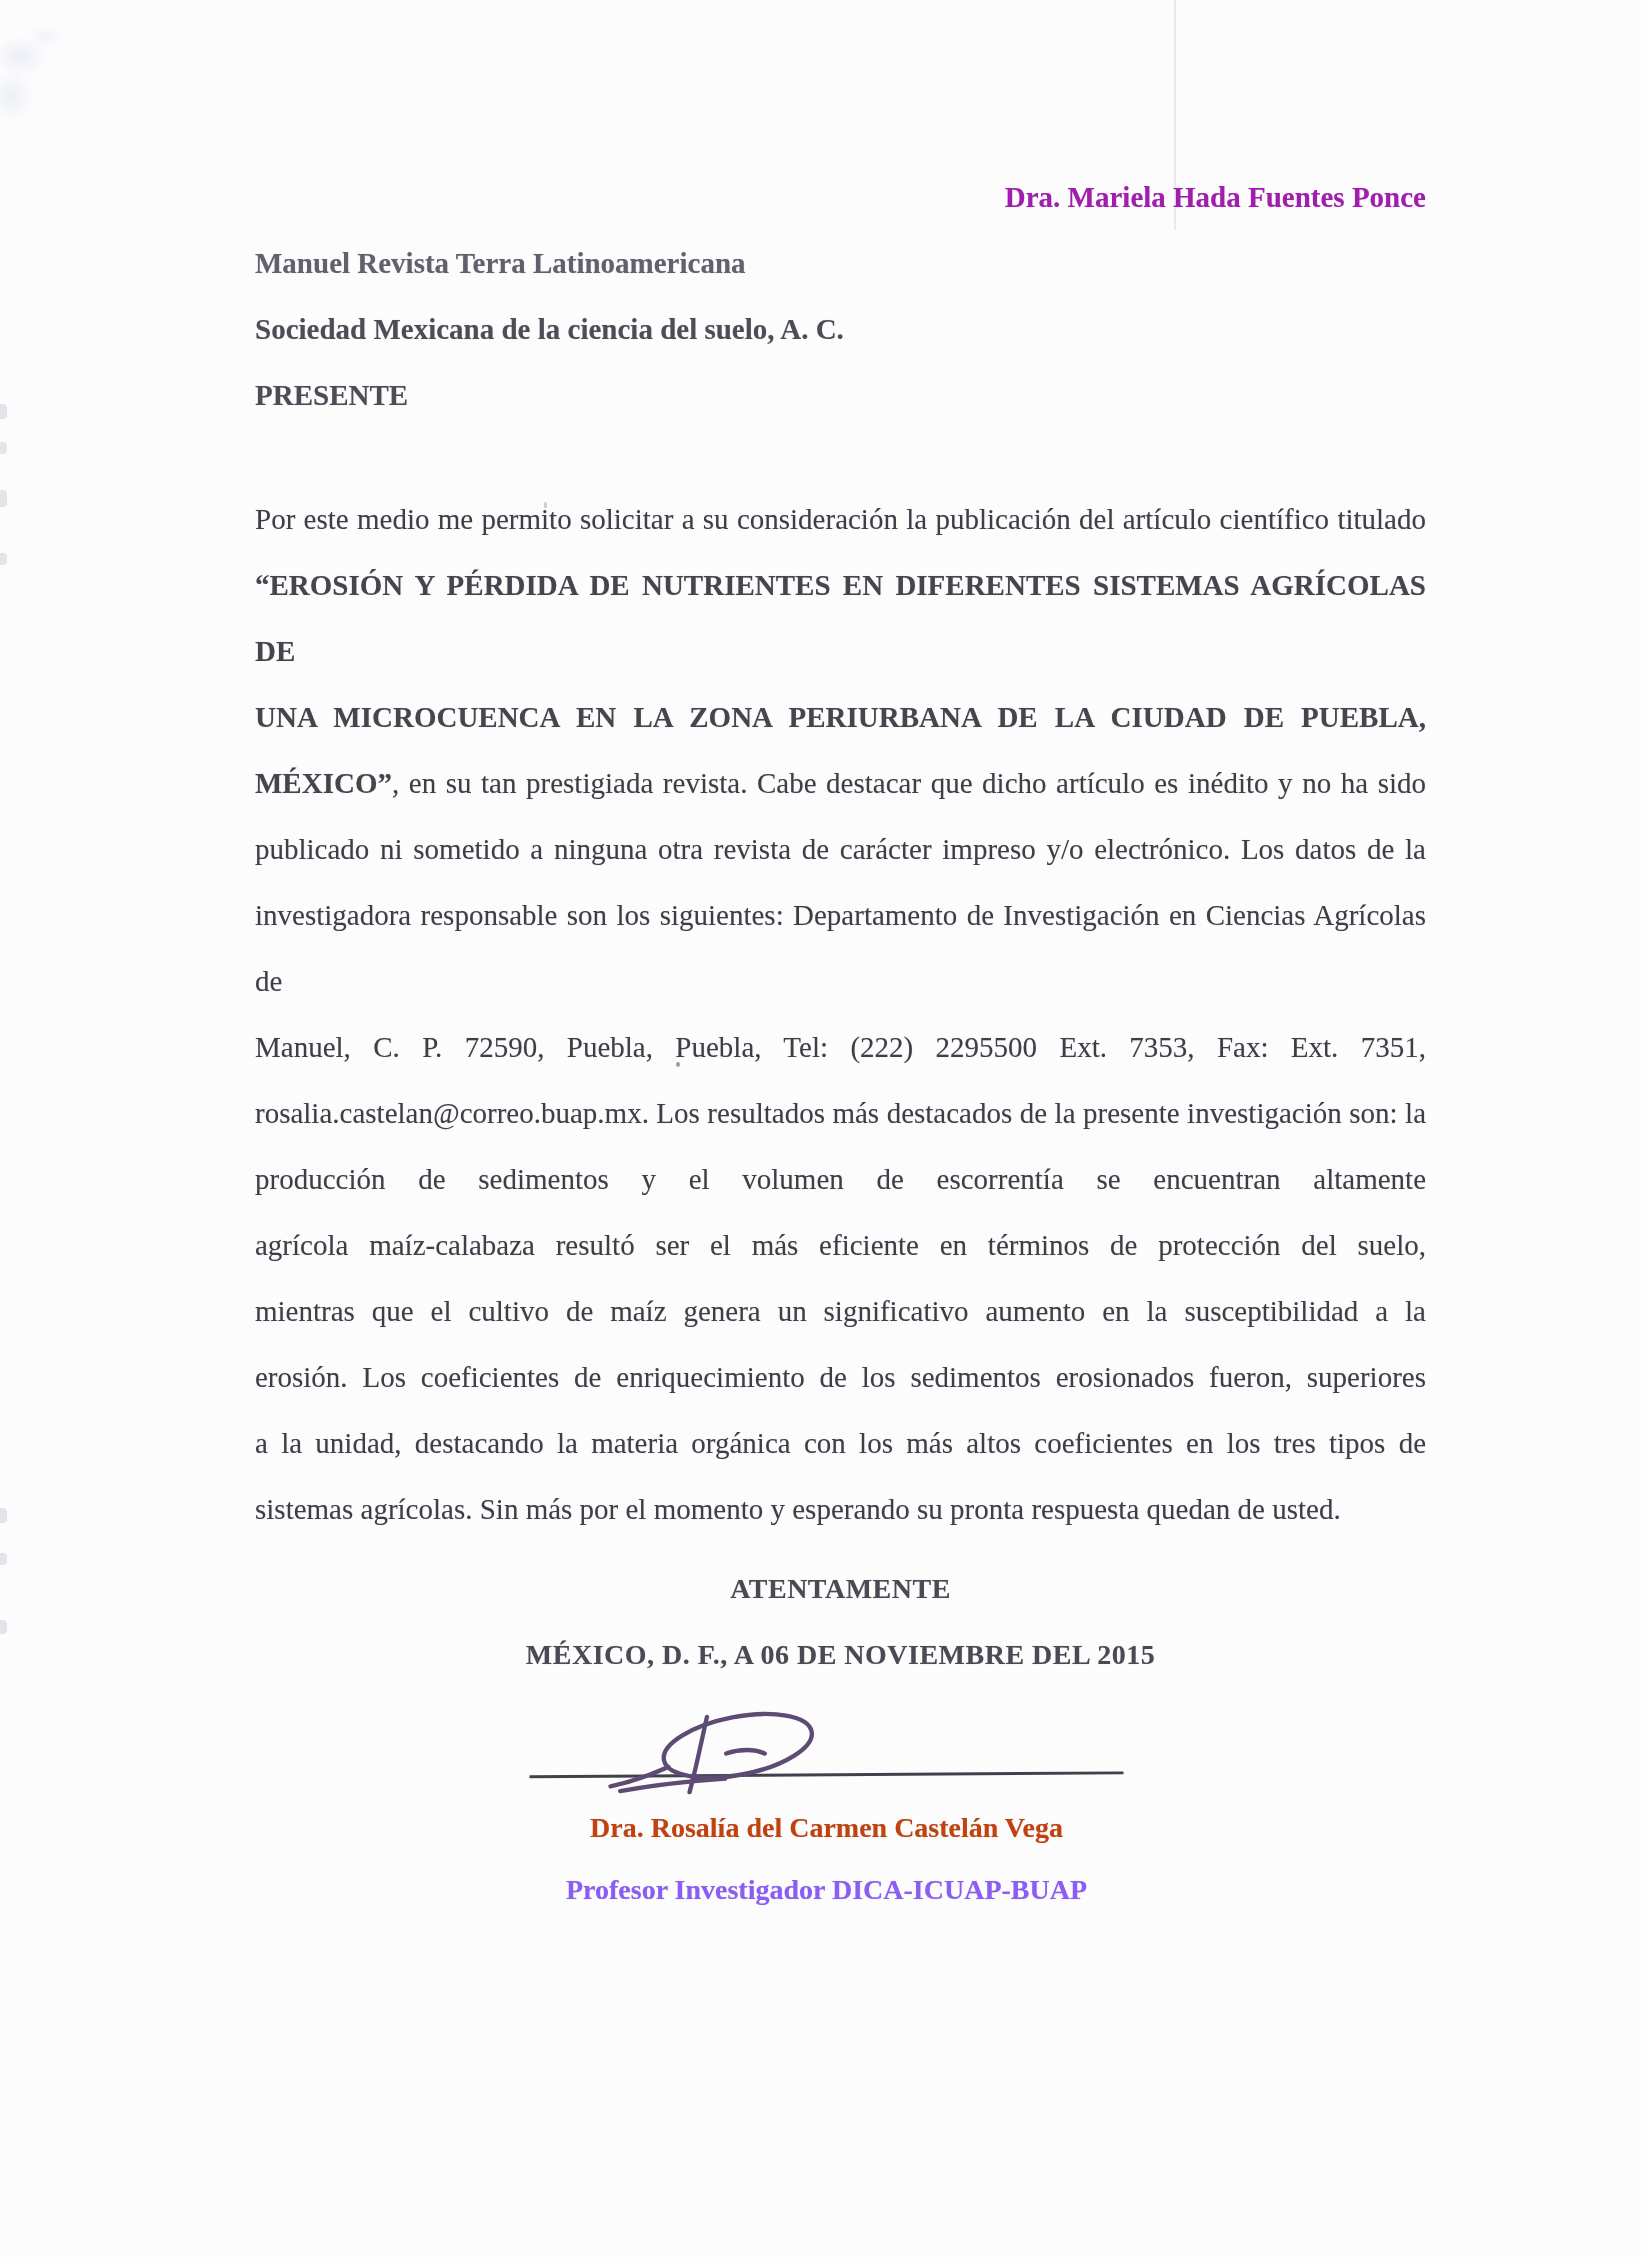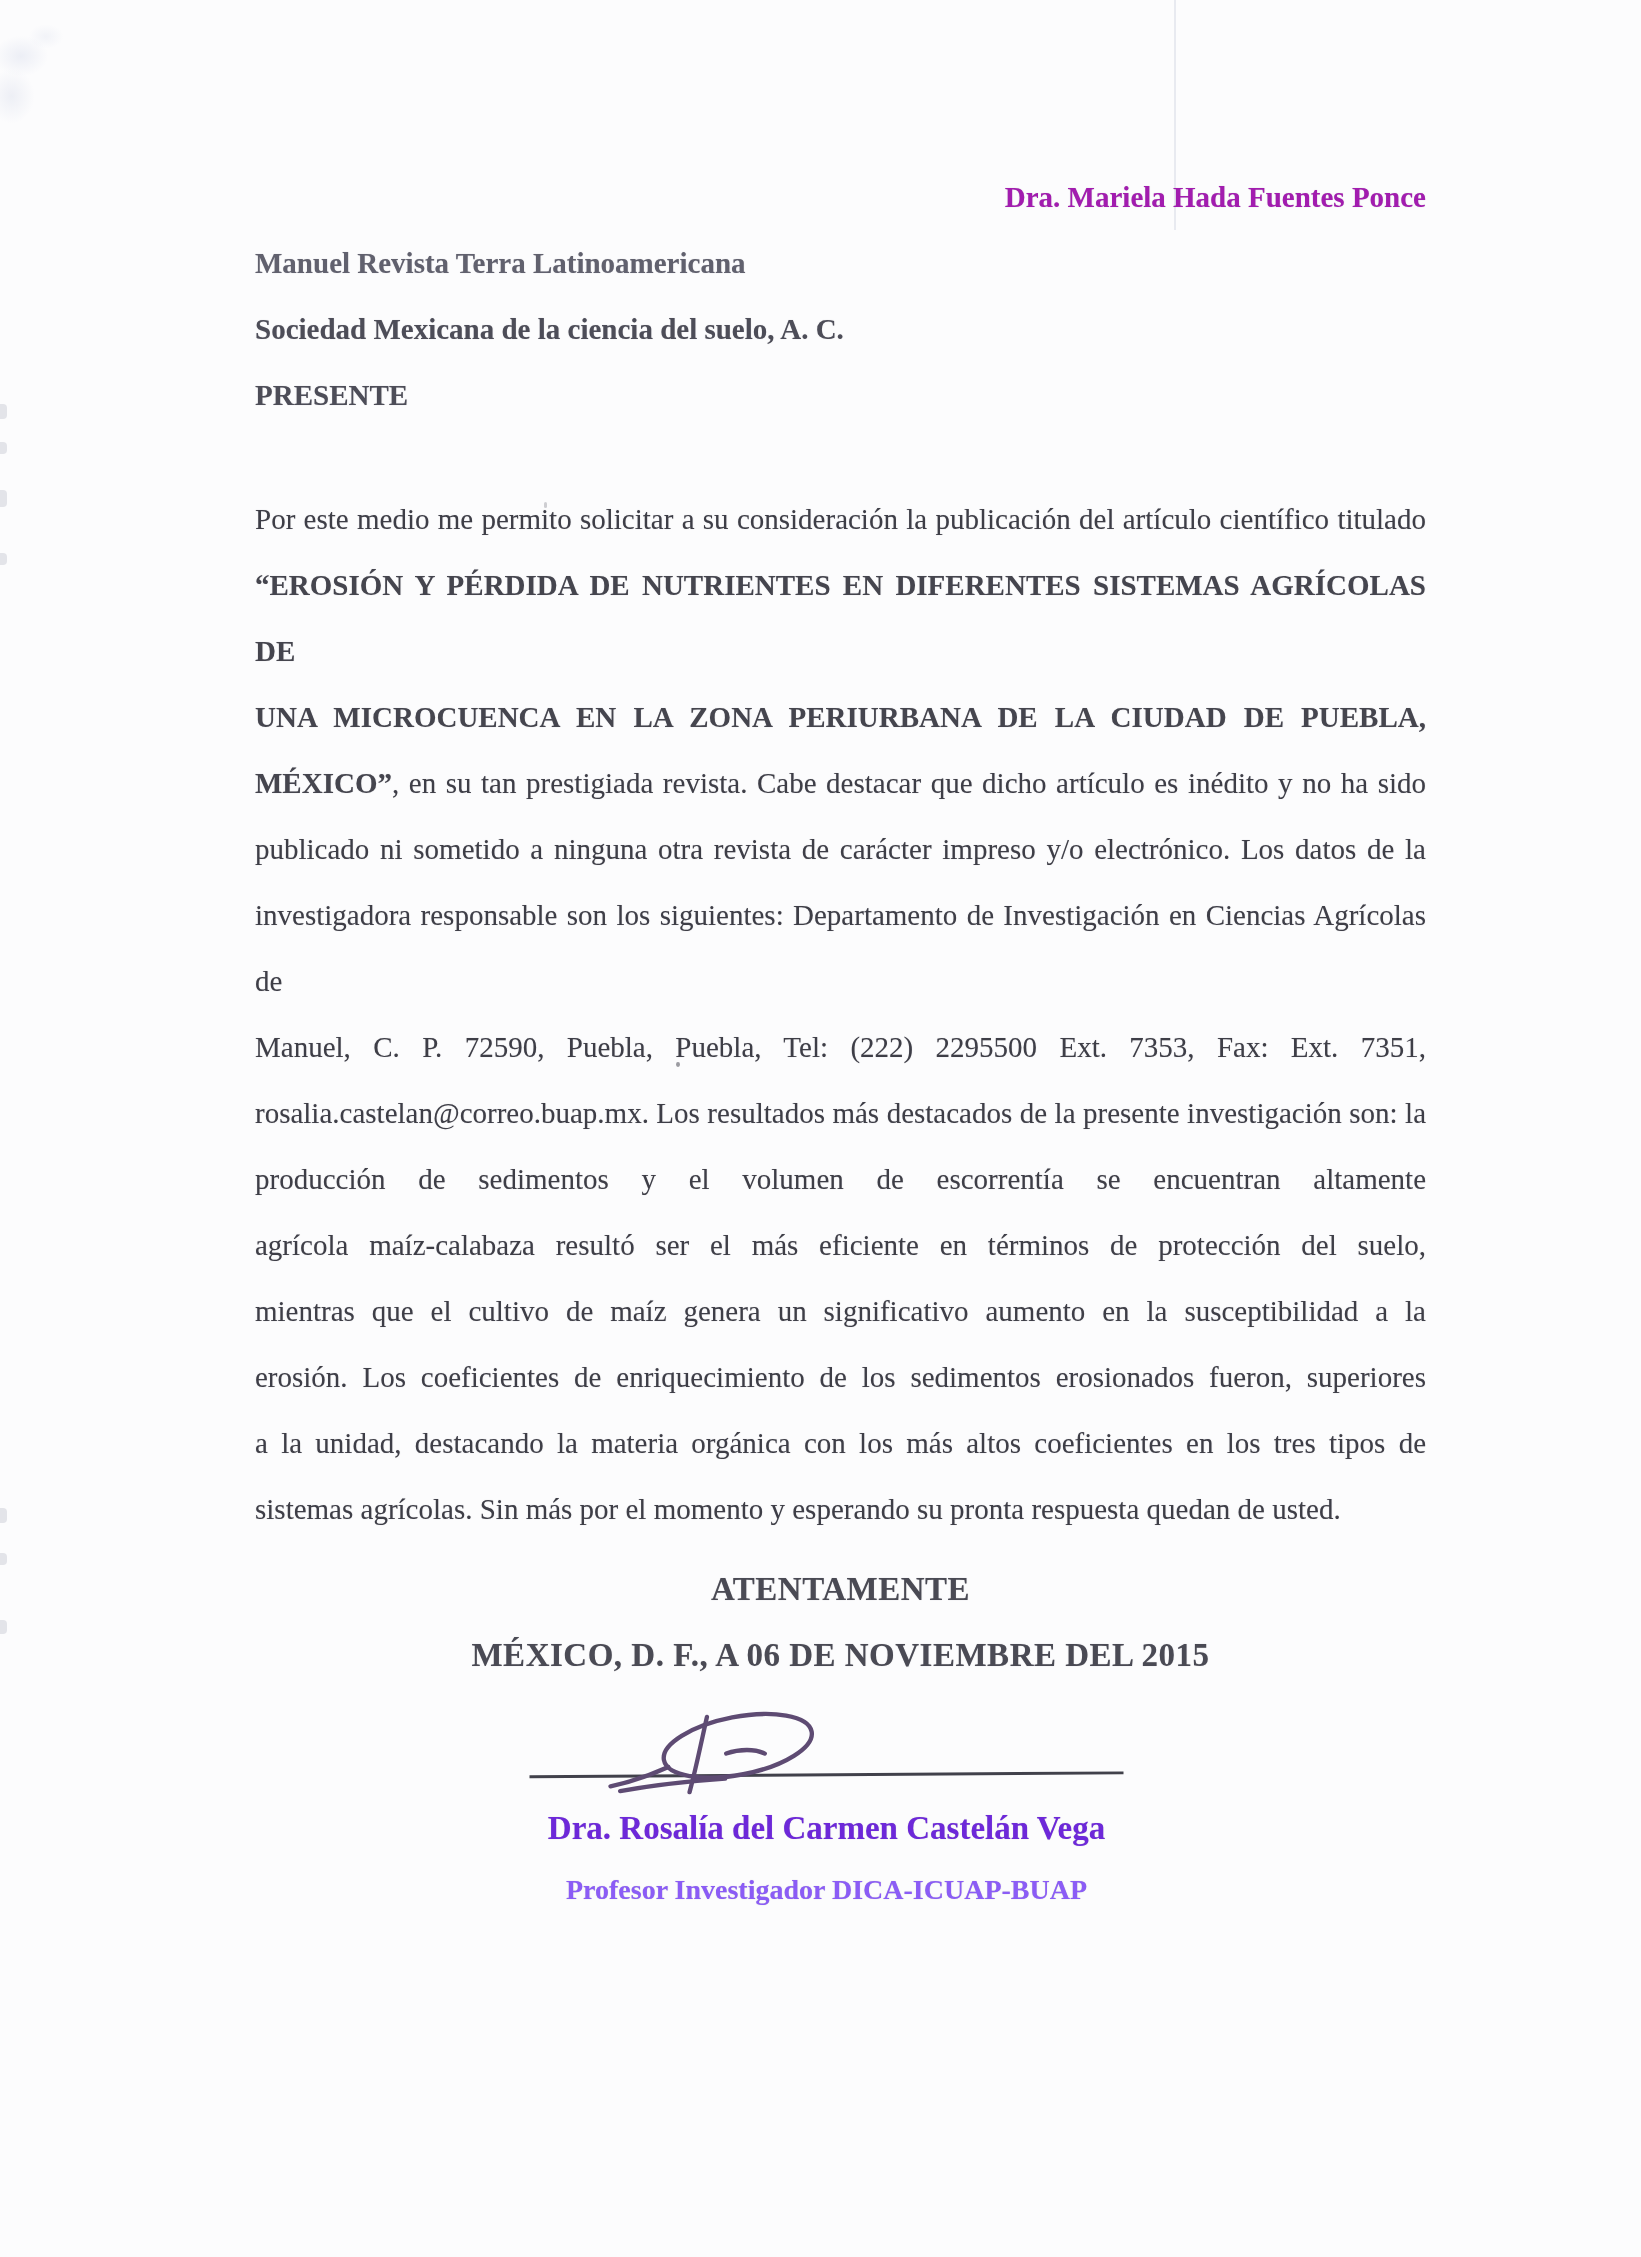--- a/index.html
+++ b/index.html
@@ -41,41 +41,41 @@
     color: #3e3e47;
   }
   .body-line.no-just {
     text-align: left;
     text-align-last: left;
   }
   .seg-b { font-weight: bold; color: #45454e; }
 
   .closing-block { margin-top: 13.5px; }
   .closing-line {
-    font-size: 33px;
+    font-size: 28px;
     font-weight: bold;
     text-align: center;
     line-height: 66px;
     color: #4a4a54;
     letter-spacing: 0.5px;
   }
 
   .sig-block {
     width: 599px;
     margin-left: 272px;
     margin-top: 0;
     text-align: center;
   }
   .sig-svg { display: block; }
   .sig-name {
-    font-size: 33px;
+    font-size: 28px;
     font-weight: bold;
     line-height: 58px;
     margin-top: 3.9px;
-    color: #6d28d9;
+    color: #c2410c;
     white-space: nowrap;
   }
   .sig-role {
     font-size: 28px;
     font-weight: bold;
     line-height: 58px;
     margin-top: 3.9px;
     color: #8b5cf6;
     white-space: nowrap;
   }

